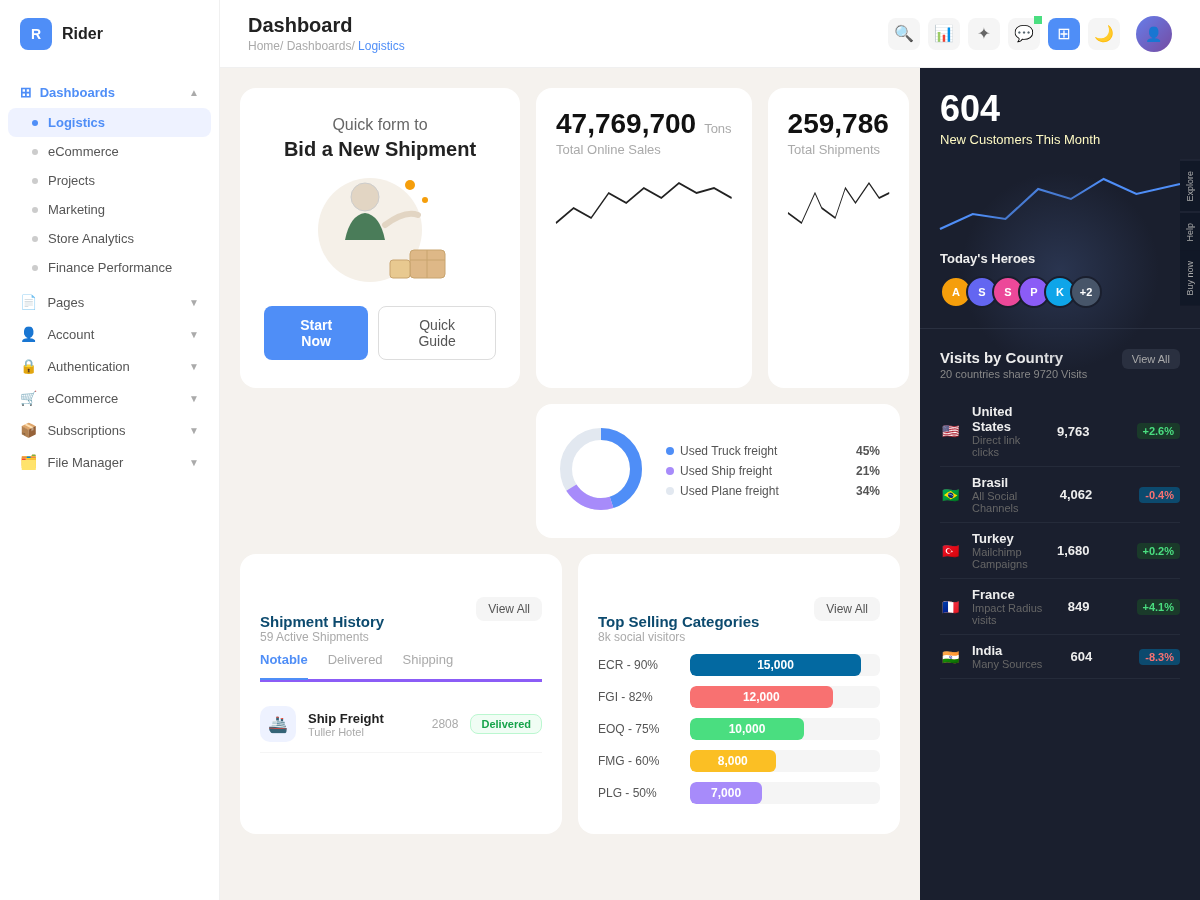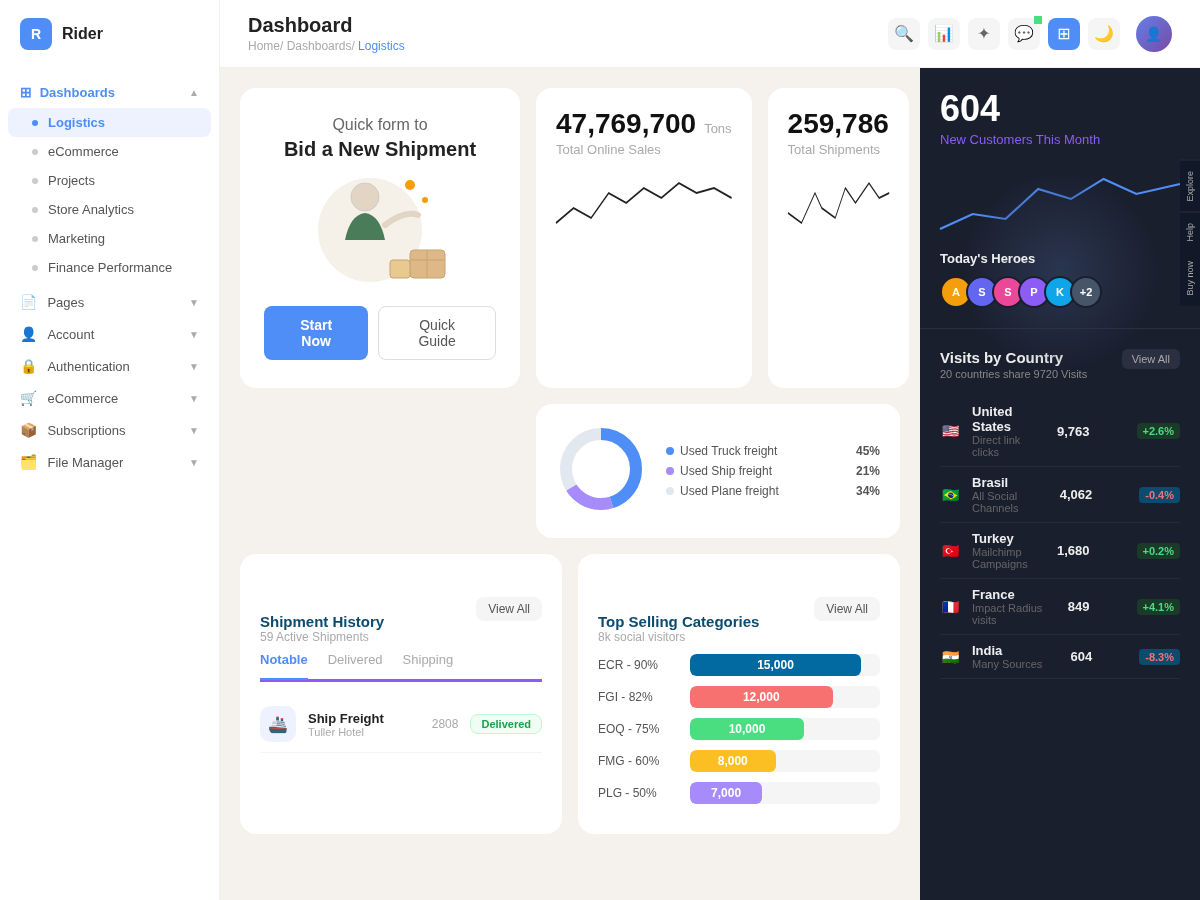--- a/index.html
+++ b/index.html
@@ -62,21 +62,21 @@
     .donut-legend { flex: 1; }
     .legend-item { display: flex; align-items: center; justify-content: space-between; font-size: 12px; color: #555; margin: 6px 0; }
     .legend-dot { width: 8px; height: 8px; border-radius: 50%; margin-right: 6px; flex-shrink: 0; }
     .legend-left { display: flex; align-items: center; }
 
     
     .right-panel { width: 280px; background: #1a1f2e; flex-shrink: 0; display: flex; flex-direction: column; overflow: hidden; }
 
     .new-customers-card { padding: 20px; color: white; }
     .nc-value { font-size: 36px; font-weight: 800; }
-    .nc-label { font-size: 13px; color: #8b5cf6; margin-top: 2px; }
+    .nc-label { font-size: 13px; color: #fef9c3; margin-top: 2px; }
     .nc-chart { margin: 12px 0; height: 80px; }
     .nc-heroes-title { font-size: 13px; font-weight: 600; color: #eee; margin-bottom: 10px; }
     .heroes-avatars { display: flex; gap: -4px; }
     .hero-av { width: 32px; height: 32px; border-radius: 50%; border: 2px solid #1a1f2e; margin-left: -6px; display: flex; align-items: center; justify-content: center; font-size: 11px; font-weight: 700; color: white; }
 
     
     .visits-panel { padding: 20px; color: white; flex: 1; overflow-y: auto; border-top: 1px solid #2a3040; }
     .visits-header { display: flex; align-items: flex-start; justify-content: space-between; margin-bottom: 16px; }
     .visits-title { font-size: 15px; font-weight: 700; color: #eee; }
     .visits-subtitle { font-size: 11px; color: #888; margin-top: 2px; }
@@ -154,25 +154,25 @@
       <div class="nav-item">
         <span class="dot"></span>
         <span>eCommerce</span>
       </div>
       <div class="nav-item">
         <span class="dot"></span>
         <span>Projects</span>
       </div>
       <div class="nav-item">
         <span class="dot"></span>
-        <span>Store Analytics</span>
+        <span>Marketing</span>
       </div>
       <div class="nav-item">
         <span class="dot"></span>
-        <span>Marketing</span>
+        <span>Store Analytics</span>
       </div>
       <div class="nav-item">
         <span class="dot"></span>
         <span>Finance Performance</span>
       </div>
     </div>
 
     <div class="nav-parent">
       <div class="left">
         <span style="font-size:14px;">📄</span>

